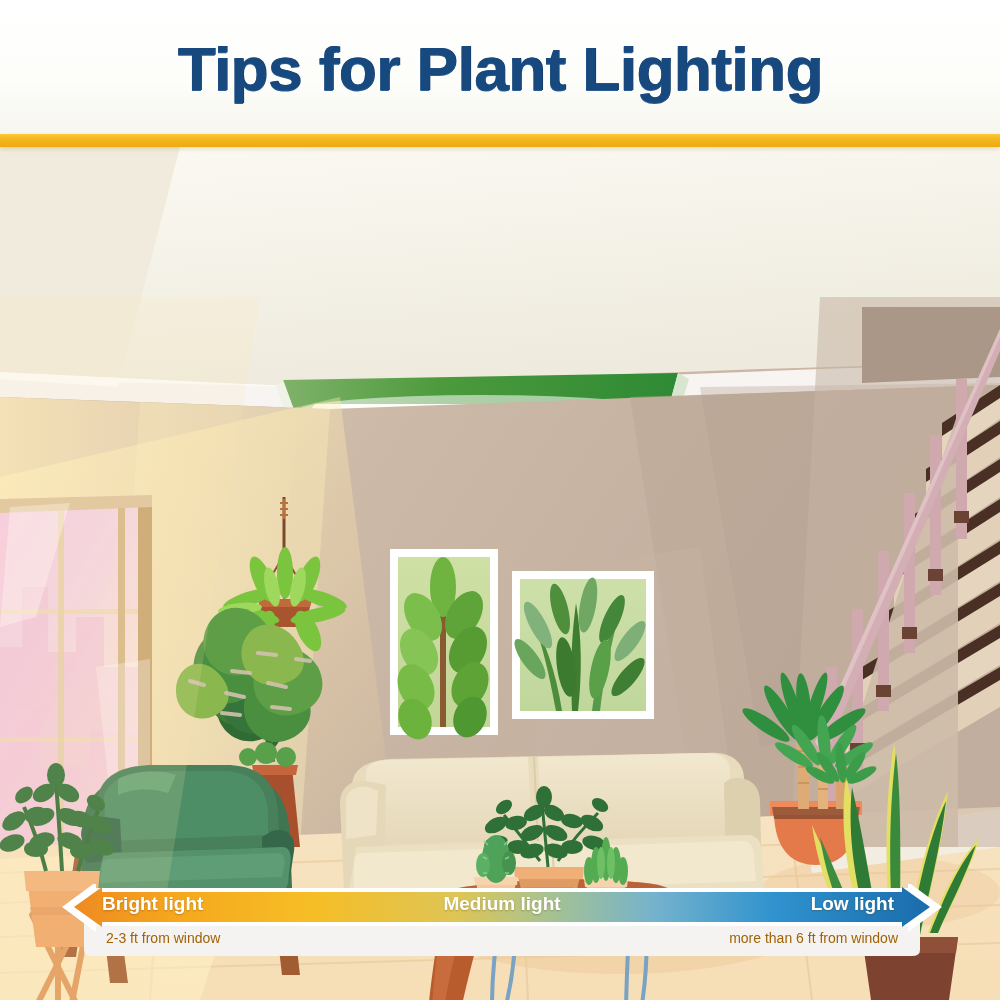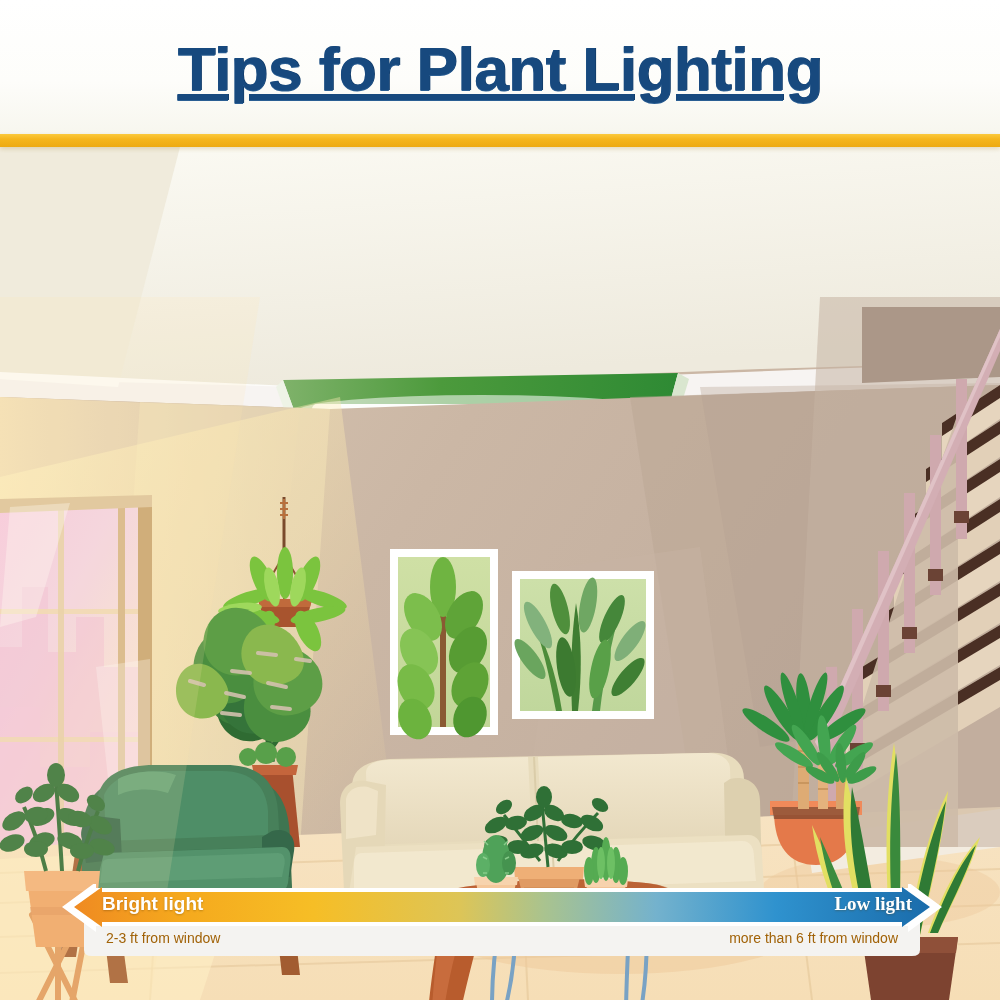--- a/index.html
+++ b/index.html
@@ -16,21 +16,20 @@
     position:absolute;left:0;top:0;width:1000px;height:136px;
     background:linear-gradient(180deg,#ffffff 0%,#fdfdfa 60%,#f7f6ee 100%);
     display:flex;align-items:center;justify-content:center;
   }
   .title{
     font-size:62px;font-weight:bold;letter-spacing:-0.5px;
     color:#17497e;
     text-shadow:0 1px 0 #2a5e93, 1px 0 0 #123d6b;
     white-space:nowrap;
     font-family:"Liberation Sans","DejaVu Sans",sans-serif;
-    text-decoration:underline;
   }
   .goldbar{
     position:absolute;left:0;top:134px;width:1000px;height:13px;
     background:linear-gradient(180deg,#fbc93c 0%,#f5b51c 40%,#edaa12 100%);
     box-shadow:0 2px 4px rgba(160,120,20,.22);
     z-index:6;
   }
 
   
   .scene{position:absolute;left:0;top:147px;width:1000px;height:853px;overflow:hidden;background:#e9e2d4;}
@@ -42,21 +41,21 @@
   }
   .legend svg{position:absolute;left:0;top:0;width:880px;height:72px;}
   .legend-labels{position:absolute;left:0;top:0;width:880px;height:40px;}
   .lbl{
     position:absolute;top:9px;font-size:19px;font-weight:bold;color:#ffffff;
     text-shadow:0 1px 2px rgba(90,60,10,.35);
     font-family:"Liberation Sans","DejaVu Sans",sans-serif;white-space:nowrap;
   }
   .lbl-bright{left:40px;}
   .lbl-medium{left:0;width:880px;text-align:center;}
-  .lbl-low{right:30px;font-family:Liberation Serif, serif;}
+  .lbl-low{right:48px;}
   .sub{
     position:absolute;top:46px;font-size:14px;color:#a16207;
     font-family:"Liberation Sans","DejaVu Sans",sans-serif;white-space:nowrap;
   }
   .sub-left{left:44px;}
   .sub-right{right:44px;}
 </style>
 </head>
 <body>
 
@@ -586,19 +585,20 @@
       </defs>
 
       <path d="M22 38 L858 38 L858 66 Q858 72 850 72 L30 72 Q22 72 22 66 Z" fill="#f4f3f1"></path>
 
       <path d="M34 0 L846 0 L846 -6 L880 19 L846 44 L846 38 L34 38 L34 44 L0 19 L34 -6 Z" fill="#ffffff" transform="translate(0,4)"></path>
 
       <path d="M40 8 L840 8 L840 3 L868 23 L840 43 L840 38 L40 38 L40 43 L12 23 L40 3 Z" fill="url(#gLegend)"></path>
     </svg>
     <div class="legend-labels">
       <div class="lbl lbl-bright">Bright light</div>
+      <div class="lbl lbl-medium">Medium light</div>
       <div class="lbl lbl-low">Low light</div>
       <div class="sub sub-left">2-3 ft from window</div>
       <div class="sub sub-right">more than 6 ft from window</div>
     </div>
   </div>
 
 </div>
 
 </body></html>

